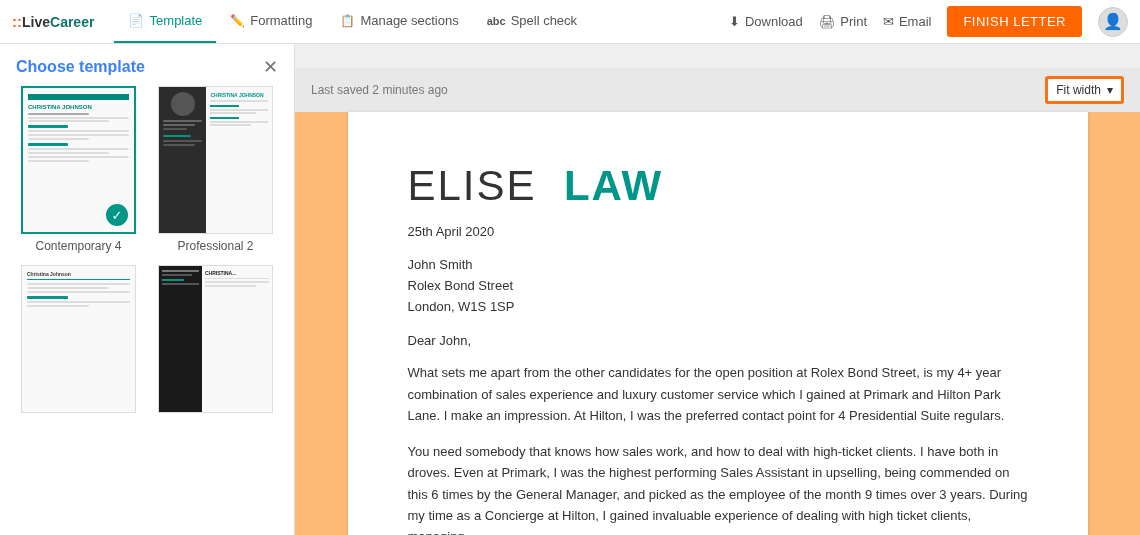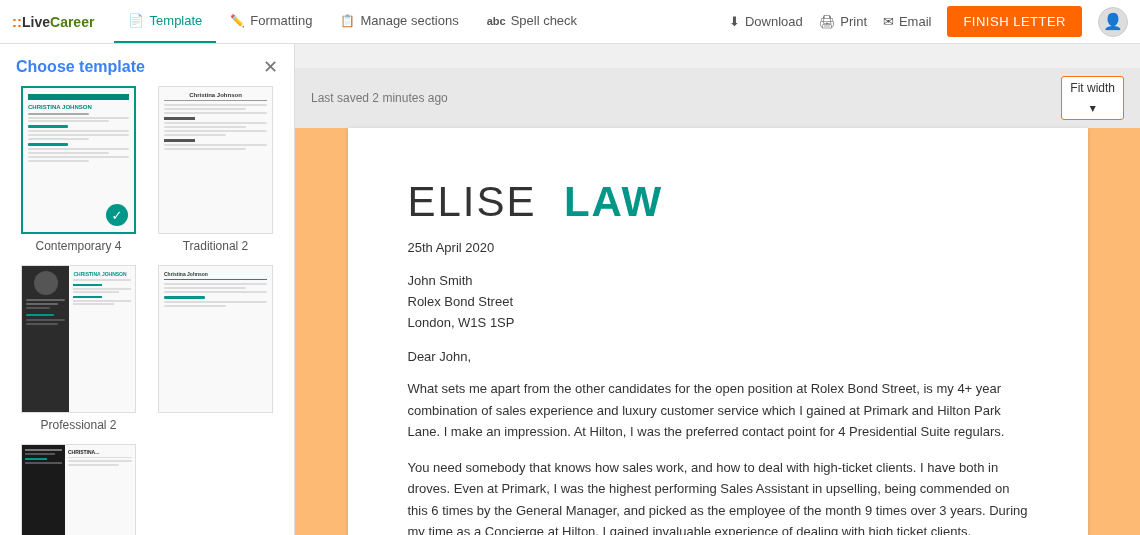--- a/index.html
+++ b/index.html
@@ -214,27 +214,26 @@
       background: #e8e8e8;
     }
     .last-saved {
       font-size: 12px;
       color: #777;
     }
     .fit-width-select {
       display: flex;
       align-items: center;
       background: #fff;
-      border: 1px solid #f97316;
+      border: 3px solid #f97316;
       border-radius: 3px;
       padding: 4px 8px;
       font-size: 12px;
       cursor: pointer;
       gap: 6px;
-      flex-direction: column;
     }
 
     .letter-container {
       background: #fff;
       max-width: 740px;
       margin: 0 auto 20px;
       padding: 50px 60px 40px;
       min-height: 460px;
       box-shadow: 0 1px 4px rgba(0,0,0,0.15);
     }
@@ -277,21 +276,21 @@
       margin-bottom: 14px;
     }
   </style>
 </head>
 <body>
 
 <nav class="navbar">
   <div class="logo">
     <span style="color:#ff6600; font-weight:900; font-size:15px;">::</span>
     <span style="color:#333; font-weight:bold; font-size:14px;">Live</span>
-      <span style="color:#4d7c0f; font-weight:bold; font-size:14px;">Career</span>
+      <span style="color:#0f766e; font-weight:bold; font-size:14px;">Career</span>
   </div>
 
   <div class="nav-tabs">
     <div class="nav-tab active">
       <span style="font-size:13px;">📄</span>
       <span>Template</span>
     </div>
     <div class="nav-tab">
       <span style="font-size:12px;">✏️</span>
       <span>Formatting</span>
@@ -351,40 +350,20 @@
             <div class="thumb-line medium"></div>
             <div class="thumb-line full"></div>
             <div class="thumb-line short"></div>
           </div>
           <div class="template-check">✓</div>
         </div>
         <span class="template-label">Contemporary 4</span>
       </div>
 
 
-      <div class="template-item">
-        <div class="template-thumb thumb-traditional">
-          <div style="padding:5px;">
-            <div class="trad-name" style="font-size:6px; font-weight:bold; text-align:center; color:#333; margin-bottom:2px;">Christina Johnson</div>
-            <div style="height:1px; background:#999; margin-bottom:3px;"></div>
-            <div class="thumb-line full"></div>
-            <div class="thumb-line medium"></div>
-            <div class="thumb-line full"></div>
-            <div style="height:3px; background:#555; width:30%; margin:3px 0 2px;"></div>
-            <div class="thumb-line full"></div>
-            <div class="thumb-line medium"></div>
-            <div class="thumb-line full"></div>
-            <div class="thumb-line short"></div>
-            <div style="height:3px; background:#555; width:30%; margin:3px 0 2px;"></div>
-            <div class="thumb-line full"></div>
-            <div class="thumb-line medium"></div>
-          </div>
-        </div>
-        <span class="template-label">Traditional 2</span>
-      </div>
 
       <div class="template-item">
         <div class="template-thumb thumb-professional" style="overflow:hidden; display:flex;">
           <div style="width:42%; background:#2c2c2c; padding:5px 4px;">
             <div style="width:24px; height:24px; border-radius:50%; background:#555; margin:0 auto 4px;"></div>
             <div style="height:2px; background:#666; margin-bottom:2px; border-radius:1px;"></div>
             <div style="height:2px; background:#666; margin-bottom:2px; border-radius:1px; width:80%;"></div>
             <div style="height:2px; background:#555; margin-bottom:5px; border-radius:1px; width:60%;"></div>
             <div style="height:2px; background:#009688; width:70%; margin-bottom:3px; border-radius:1px;"></div>
             <div style="height:2px; background:#555; margin-bottom:2px; border-radius:1px;"></div>

